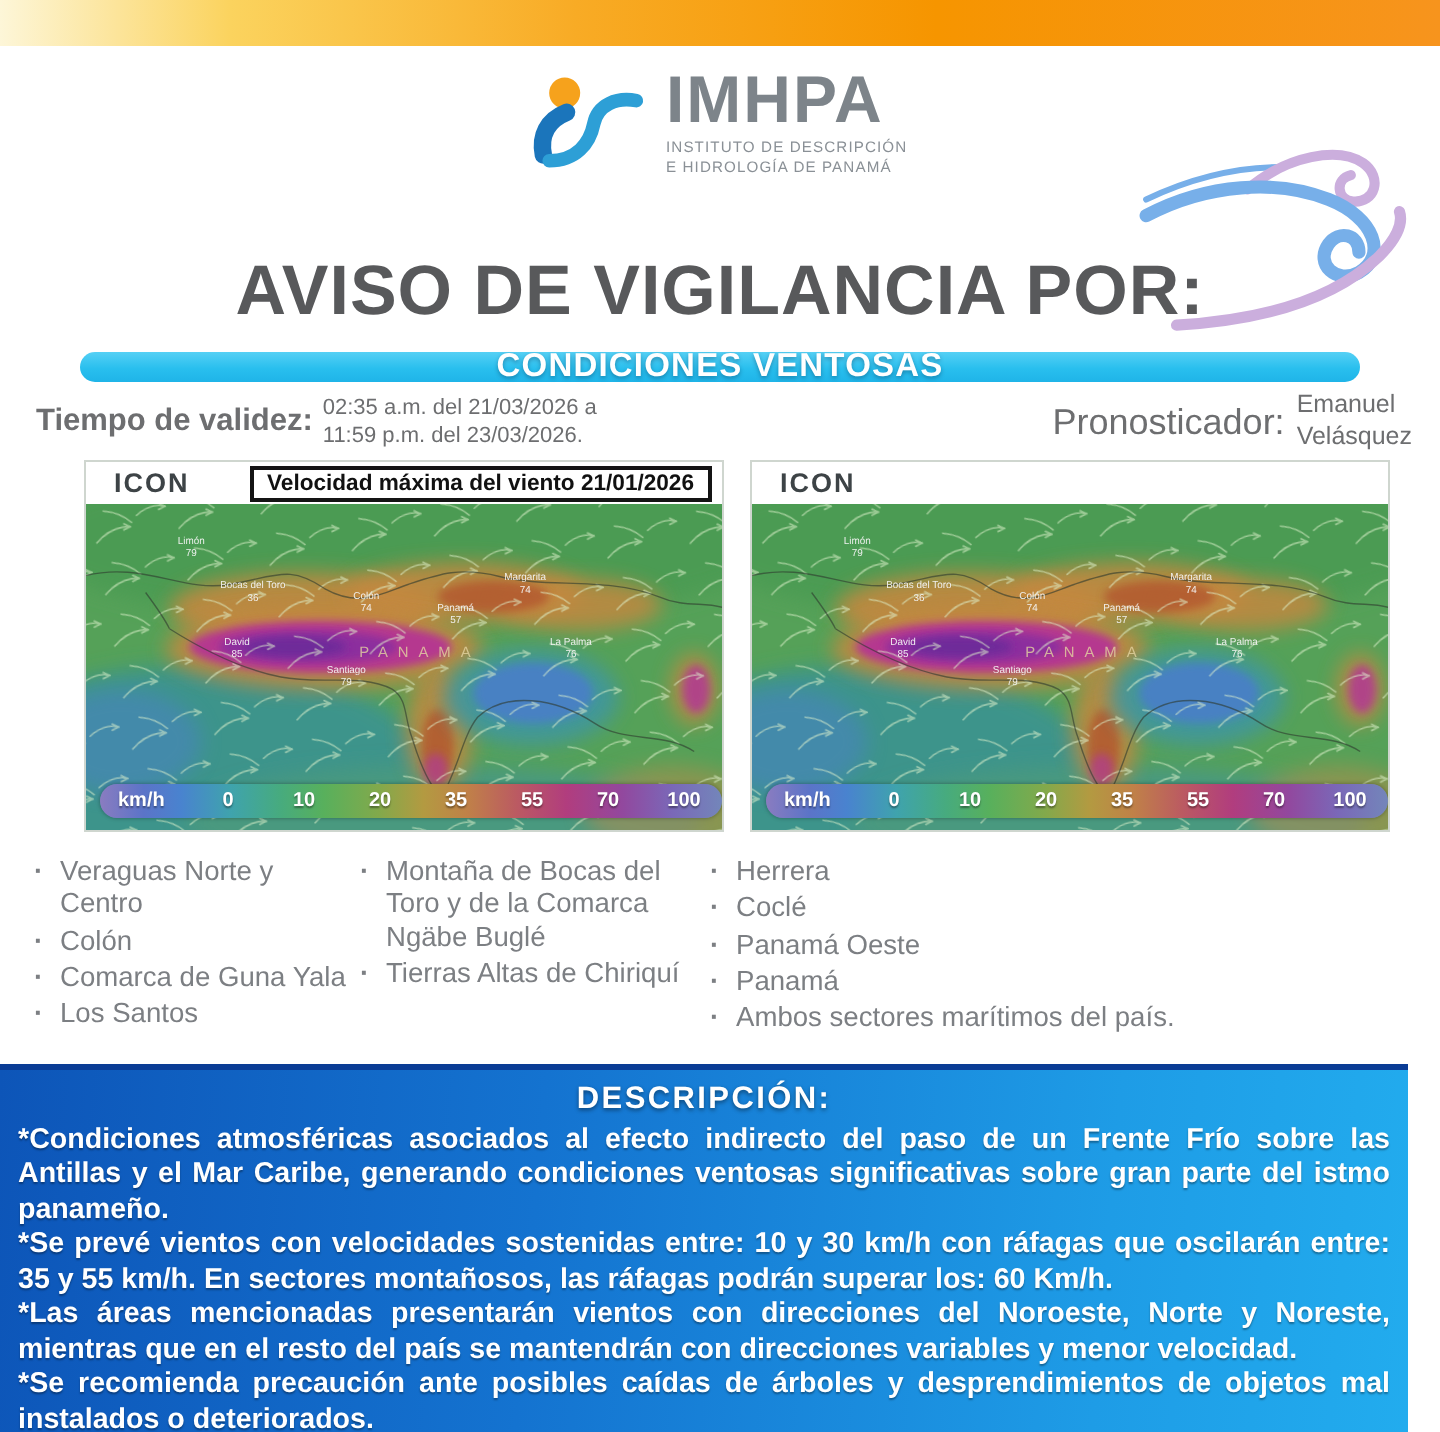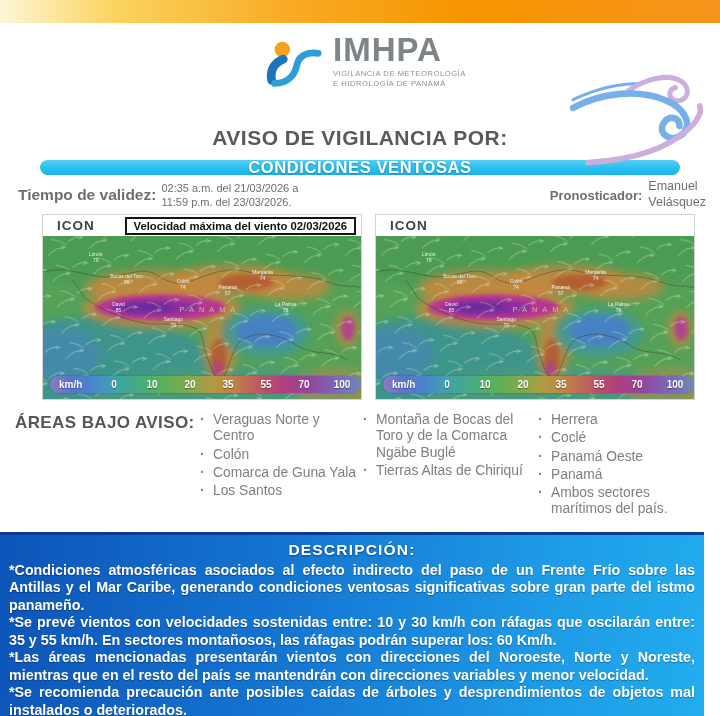--- a/index.html
+++ b/index.html
@@ -5,45 +5,45 @@
   html,body{margin:0;padding:0;background:#fff;}
   .page{position:relative;width:720px;height:716px;overflow:hidden;background:#fff;
         font-family:"Liberation Sans",sans-serif;}
 
   
   .top-bar{height:23px;width:100%;
     background:linear-gradient(90deg,#fdf6d8 0%,#fbd35e 16%,#f8ab25 40%,#f69500 65%,#f7941d 100%);}
 
   
   .header{position:relative;height:76px;}
-  .logo{position:absolute;left:262px;top:10px;display:flex;align-items:flex-end;gap:9px;}
+  .logo{position:absolute;left:262px;top:10px;display:flex;align-items:center;gap:9px;}
   .logo-mark{width:62px;height:52px;}
   .org-name{font-size:33px;font-weight:bold;color:#7d848a;letter-spacing:1px;line-height:1;}
   .org-sub{font-size:7.6px;color:#8a9096;letter-spacing:.55px;margin-top:3px;line-height:1.35;}
   .swirl{position:absolute;top:46px;right:0;width:152px;height:102px;}
 
   
-  .page-title{margin:27px 0 10px 0;text-align:center;font-size:21px;font-weight:bold;
+  .page-title{margin:27px 0 10px 0;text-align:center;font-size:35px;font-weight:bold;
     color:#58595b;letter-spacing:.5px;}
 
   
   .banner{width:640px;height:15px;margin:0 auto;border-radius:13px;
     background:linear-gradient(180deg,#55d0f5 0%,#29bfee 55%,#1fb4e8 100%);
     color:#fff;font-weight:bold;font-size:16.5px;letter-spacing:.6px;
     display:flex;align-items:center;justify-content:center;
     text-shadow:0 1px 2px rgba(0,30,60,.35);}
 
   
   .validity-row{display:flex;justify-content:space-between;align-items:center;
     padding:4px 14px 2px 18px;height:32px;color:#6d6e70;}
   .validity-left{display:flex;align-items:center;gap:5px;}
   .v-label{font-size:15.5px;font-weight:bold;color:#6d6e70;}
   .v-dates{font-size:11px;line-height:1.3;color:#6d6e70;}
   .validity-right{display:flex;align-items:center;gap:6px;}
-  .f-label{font-size:13px;font-weight:bold;color:#6d6e70;}
+  .f-label{font-size:18px;font-weight:normal;color:#6d6e70;}
   .f-name{font-size:12.5px;line-height:1.25;color:#6d6e70;}
 
   
   .maps-row{display:flex;gap:13px;padding:1px 25px 0 42px;}
   .map-card{flex:1;border:1px solid #cfd6cf;background:#fff;}
   .map-head{height:21px;display:flex;align-items:center;}
   .model-label{font-size:13.5px;font-weight:bold;color:#3d4346;letter-spacing:1px;margin-left:14px;}
   .map-title-box{margin-left:auto;margin-right:5px;border:2px solid #141414;background:#fff;
     font-size:11.3px;font-weight:bold;color:#111;padding:1px 7px;white-space:nowrap;}
   .map-body{position:relative;height:163px;overflow:hidden;}
@@ -159,21 +159,21 @@
   <div class="header">
     <div class="logo">
       <svg class="logo-mark" viewBox="0 0 64 50">
         <circle cx="21" cy="10" r="8" fill="#f6a21c"></circle>
         <path d="M10,42 C8,32 12,24 22,20" fill="none" stroke="#1b75bb" stroke-width="9" stroke-linecap="round"></path>
         <path d="M13,45 C27,45 34,36 36,26 C38,16 48,12 58,14" fill="none" stroke="#2d9fd6" stroke-width="7" stroke-linecap="round"></path>
       </svg>
       <div class="logo-text">
         <div class="org-name">IMHPA</div>
         <div class="org-sub">
-          <div>VIGILANCIA DE METEOROLOGÍA</div>
+          <div>INSTITUTO DE DESCRIPCIÓN</div>
           <div>E HIDROLOGÍA DE PANAMÁ</div>
         </div>
       </div>
     </div>
     <svg class="swirl" viewBox="0 0 150 100">
       <path d="M5,30 C30,18 52,14 72,14" fill="none" stroke="#77afe9" stroke-width="3" stroke-linecap="round"></path>
       <path d="M55,25 C75,8 100,4 112,12 C122,19 118,32 107,31 C99,30 98,20 106,18" fill="none" stroke="#cbaedd" stroke-width="5" stroke-linecap="round"></path>
       <path d="M5,38 C35,22 70,20 95,30 C118,39 124,58 110,66 C99,72 88,62 95,52 C100,45 110,47 110,56" fill="none" stroke="#77afe9" stroke-width="6.5" stroke-linecap="round"></path>
       <path d="M20,92 C55,90 95,82 120,58 C128,50 132,42 130,36" fill="none" stroke="#cbaedd" stroke-width="5.5" stroke-linecap="round"></path>
     </svg>
@@ -198,21 +198,21 @@
         <span>Velásquez</span>
       </span>
     </div>
   </div>
 
   <div class="maps-row">
 
     <div class="map-card">
       <div class="map-head">
         <span class="model-label">ICON</span>
-        <span class="map-title-box">Velocidad máxima del viento  02/03/2026</span>
+        <span class="map-title-box">Velocidad máxima del viento  21/01/2026</span>
       </div>
       <div class="map-body">
         <svg class="map-svg" viewBox="0 0 320 162" preserveAspectRatio="none">
           <use href="#mapArt"></use>
         </svg>
         <div class="scale-bar">
           <span class="scale-unit">km/h</span>
           <div class="scale-ticks">
               <span>0</span>
               <span>10</span>
@@ -245,21 +245,20 @@
               <span>70</span>
               <span>100</span>
             </div>
         </div>
       </div>
     </div>
 
   </div>
 
   <div class="areas-row">
-    <div class="areas-label">ÁREAS BAJO AVISO:</div>
     <ul class="area-list col2">
         <li>Veraguas Norte y Centro</li>
         <li>Colón</li>
         <li>Comarca de Guna Yala</li>
         <li>Los Santos</li>
       </ul>
     <ul class="area-list col1">
         <li>Montaña de Bocas del Toro y de la Comarca Ngäbe Buglé</li>
         <li>Tierras Altas de Chiriquí</li>
       </ul>

